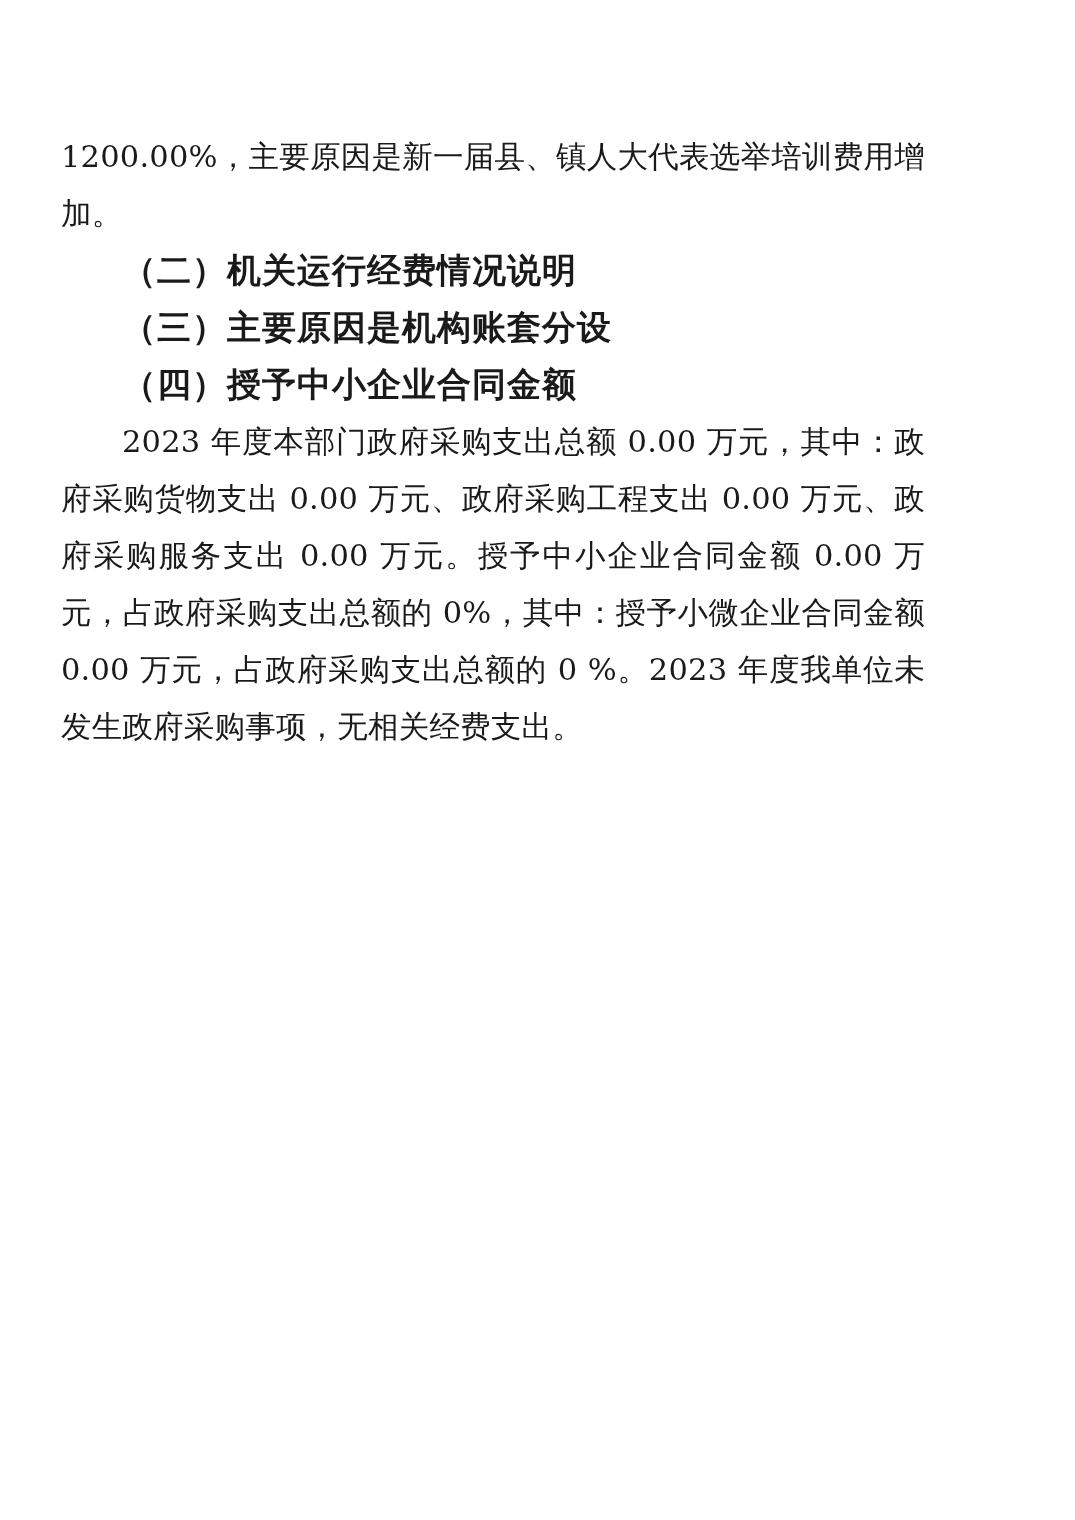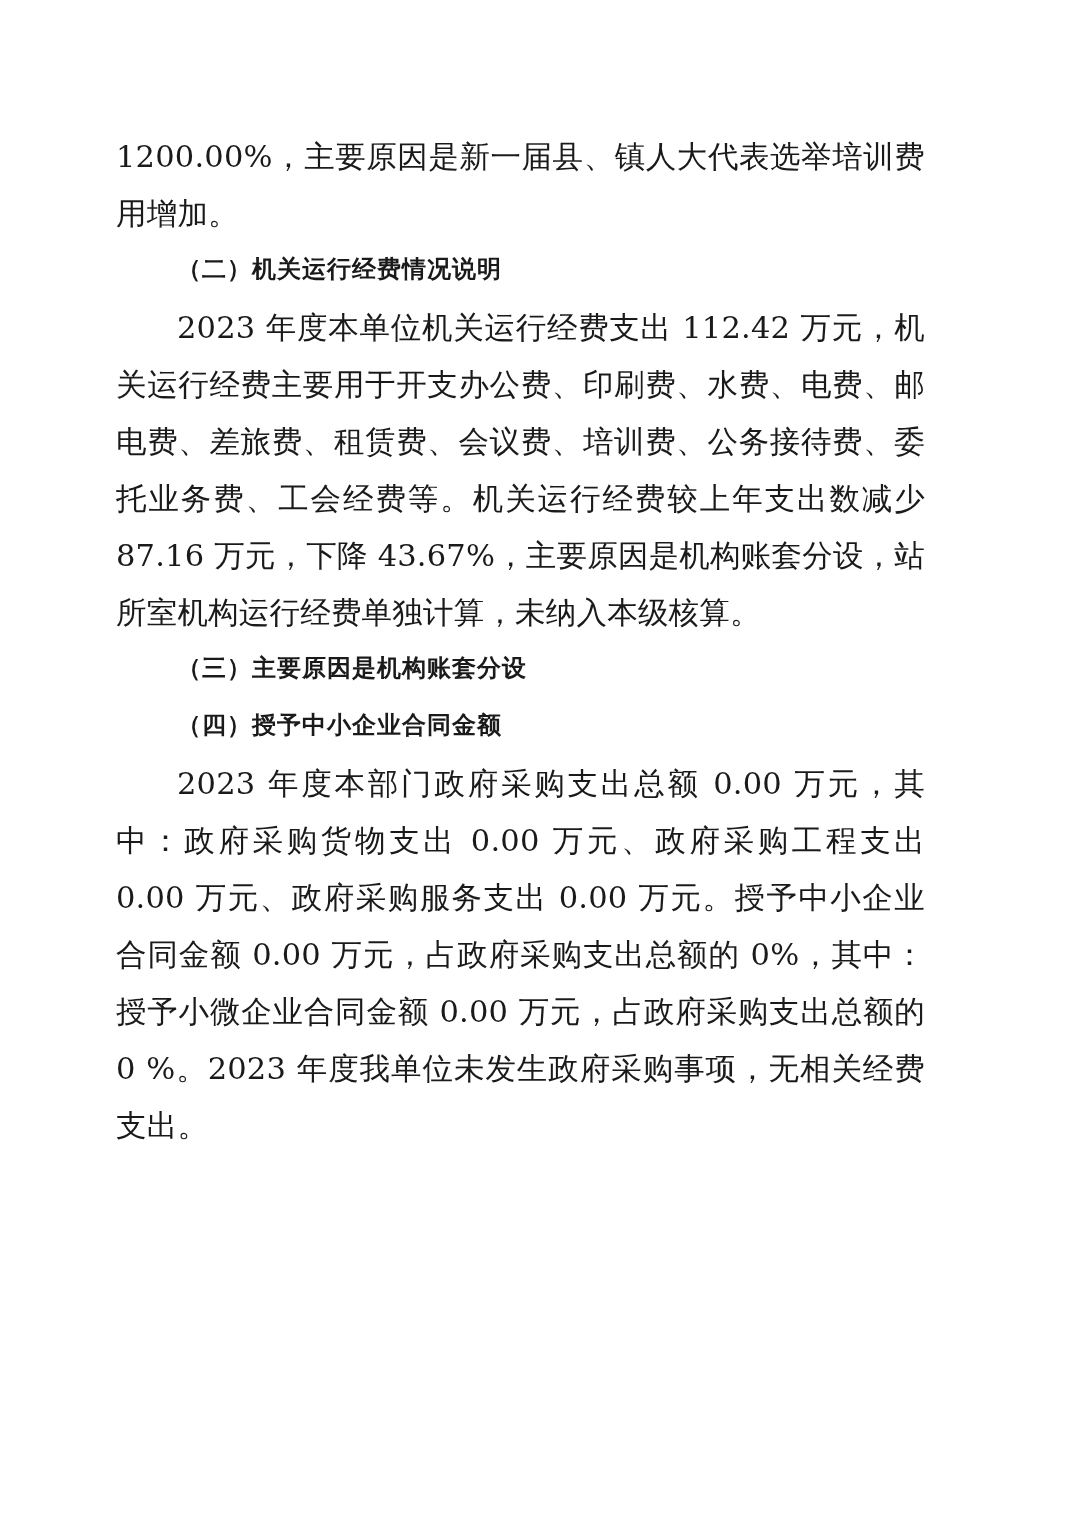--- a/index.html
+++ b/index.html
@@ -11,21 +11,21 @@
     width: 1075px;
     height: 1520px;
     font-family: "DejaVu Serif", "Liberation Serif", serif;
     color: #1a1a1a;
     overflow: hidden;
   }
   .page {
     box-sizing: border-box;
     width: 1075px;
     height: 1168px;
-    padding: 128px 150px 60px 116px;
+    padding: 128px 150px 60px 61px;
     background: #ffffff;
   }
   .doc-body {
     font-size: 30.5px;
     line-height: 57px;
     letter-spacing: 0.2px;
     text-align: justify;
     text-justify: inter-ideograph;
   }
   p {
@@ -34,42 +34,41 @@
   .para {
     text-indent: 0;
   }
   .indent2 {
     text-indent: 61px;
   }
   .indent2b {
     text-indent: 70px;
   }
   .heading {
-    font-family: Liberation Mono, monospace;
+    font-family: Liberation Sans, sans-serif;
     font-weight: bold;
-    font-size: 24px;
+    font-size: 34px;
     line-height: 57px;
     text-indent: 61px;
     letter-spacing: 1px;
   }
   .blk {
     margin-bottom: 0;
   }
 </style>
 </head>
 <body>
 
 <div class="page">
   <div class="doc-body">
 
     <p class="para blk">1200.00%，主要原因是新一届县、镇人大代表选举培训费用增加。</p>
 
     <p class="heading blk">（二）机关运行经费情况说明</p>
 
-    <p class="para indent2 blk">2023 年度本单位机关运行经费支出 112.42 万元，机关运行经费主要用于开支办公费、印刷费、水费、电费、邮电费、差旅费、租赁费、会议费、培训费、公务接待费、委托业务费、工会经费等。机关运行经费较上年支出数减少 87.16 万元，下降 43.67%，主要原因是机构账套分设，站所室机构运行经费单独计算，未纳入本级核算。</p>
 
     <p class="heading blk">（三）主要原因是机构账套分设</p>
 
 
     <p class="heading blk">（四）授予中小企业合同金额</p>
 
     <p class="para indent2 blk">2023 年度本部门政府采购支出总额 0.00 万元，其中：政府采购货物支出 0.00 万元、政府采购工程支出 0.00 万元、政府采购服务支出 0.00 万元。授予中小企业合同金额 0.00 万元，占政府采购支出总额的 0%，其中：授予小微企业合同金额 0.00 万元，占政府采购支出总额的 0 %。2023 年度我单位未发生政府采购事项，无相关经费支出。</p>
 
   </div>
 </div>

